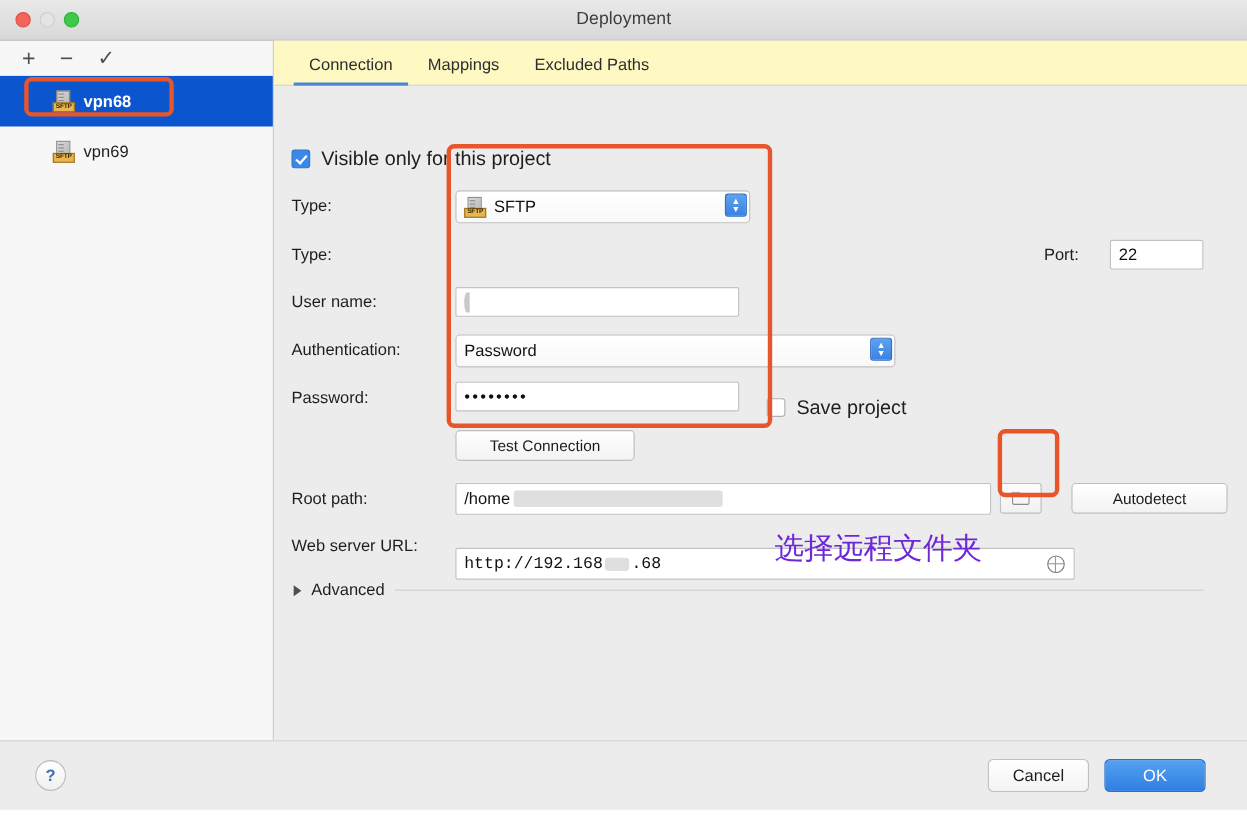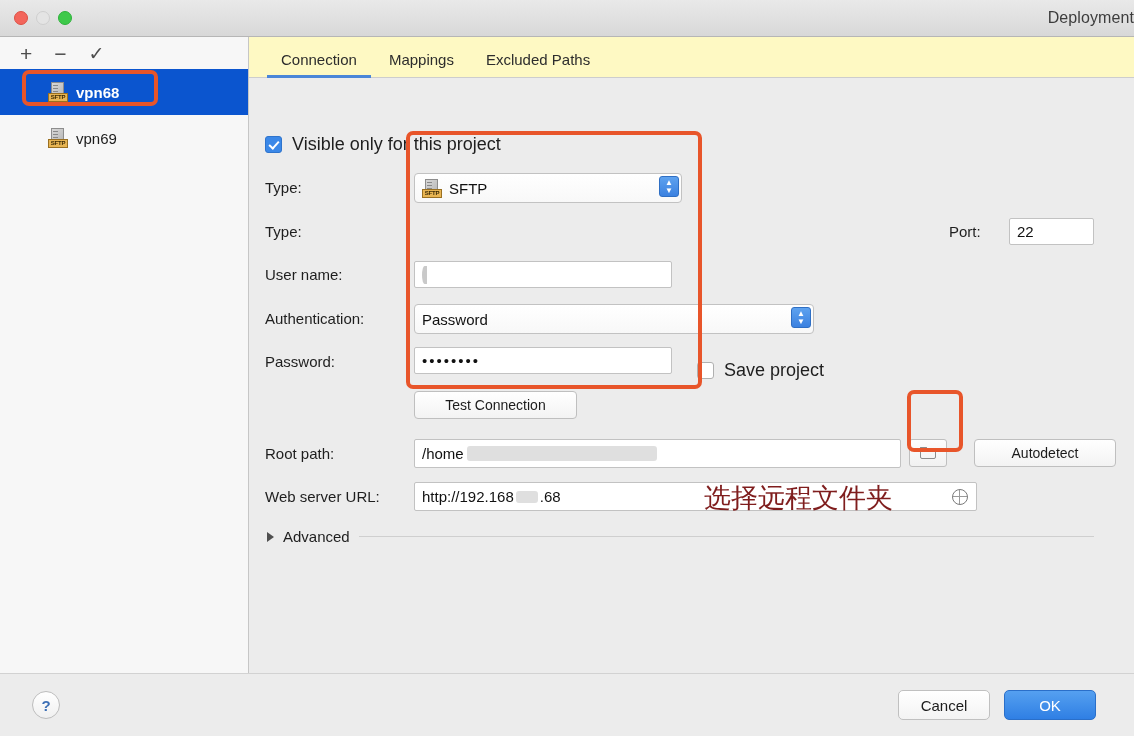--- a/index.html
+++ b/index.html
@@ -47,21 +47,21 @@
   .light {
     width: 14px; height: 14px;
     border-radius: 50%;
     box-sizing: border-box;
   }
   .light.close  { background: #f3655b; border: 1px solid #dd5045; }
   .light.min    { background: #e4e4e4; border: 1px solid #cfcfcf; }
   .light.max    { background: #3ec94a; border: 1px solid #2fb23c; }
   .title-text {
     width: 100%;
-    text-align: right;
+    text-align: center;
     font-size: 16px;
     color: #3d3d3d;
     letter-spacing: .1px;
   }
 
   
   .body-split {
     flex: 1 1 auto;
     display: flex;
     min-height: 0;
@@ -366,21 +366,21 @@
   .anno-box {
     position: absolute;
     border: 4px solid #e8552a;
     border-radius: 7px;
     box-sizing: border-box;
     pointer-events: none;
   }
   .anno-text {
     position: absolute;
     font-size: 27px;
-    color: #7f1d1d;
+    color: #6d28d9;
     font-family: Liberation Sans, sans-serif;
     white-space: nowrap;
   }
 
   
   .footer {
     flex: 0 0 62px;
     height: 62px;
     background: #ececec;
     border-top: 1px solid #d2d2d2;
@@ -537,21 +537,21 @@
         <div class="f-field" style="left:165px; top:361px; width:487px; height:29px;">
           <span>/home</span>
             <span class="redact soft" style="width:190px;margin-left:3px;height:15px;"></span>
         </div>
         <div class="icon-btn" style="left:660px; top:361px;">
           <span class="folder-glyph"></span>
         </div>
         <div class="btn" style="left:725px; top:361px; width:142px;">Autodetect</div>
 
         <div class="f-label" style="left:16px; top:410px;">Web server URL:</div>
-        <div class="f-field" style="left:165px; top:404px; width:563px; height:29px;">
+        <div class="f-field" style="left:165px; top:420px; width:563px; height:29px;font-family:Liberation Mono, monospace;">
           <span>http://192.168</span>
             <span class="redact soft" style="width:22px;margin:0 2px;height:12px;"></span>
             <span>.68</span>
           <span class="globe"></span>
         </div>
 
         <div class="advanced" style="left:18px; top:450px; right:40px;">
           <span class="tri"></span>
           <span class="adv-label">Advanced</span>
           <span class="adv-rule"></span>

